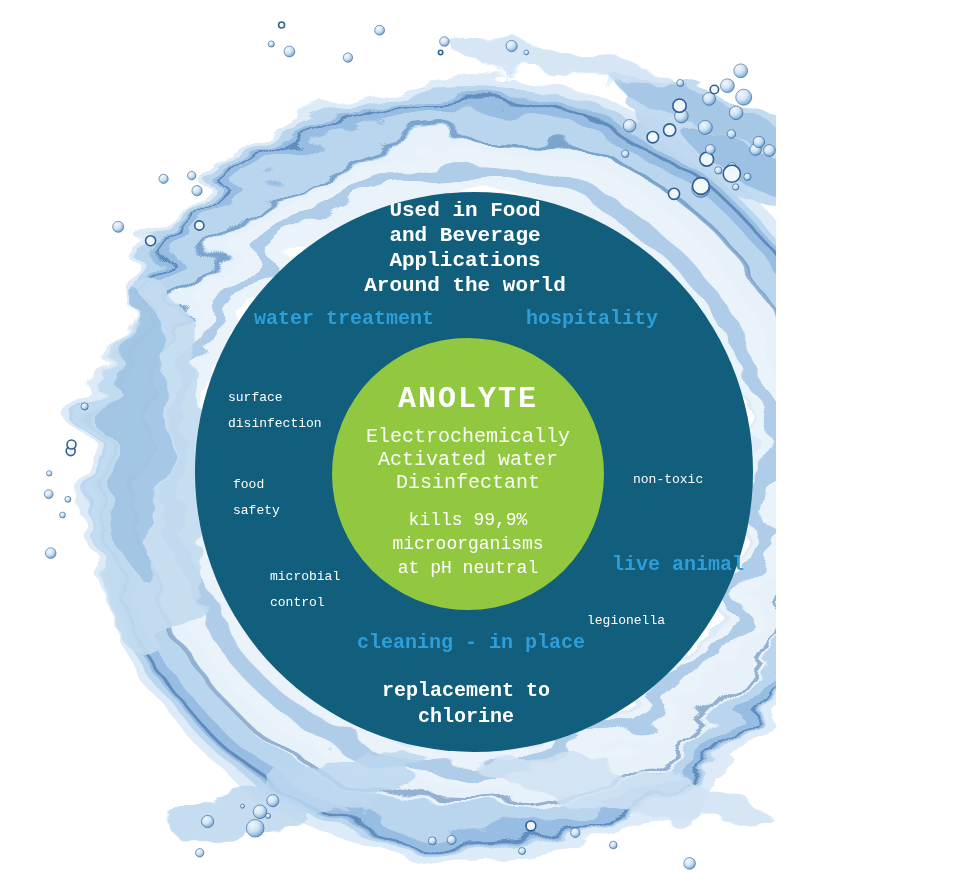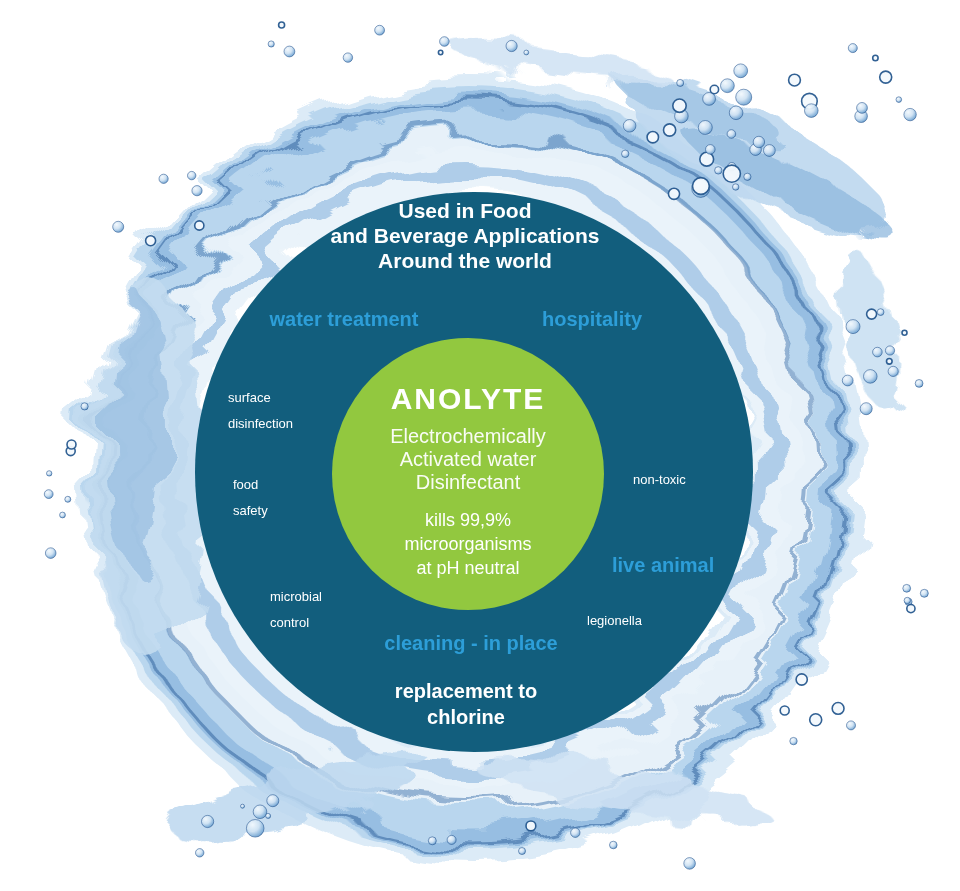--- a/index.html
+++ b/index.html
@@ -1,37 +1,37 @@
 <!DOCTYPE html>
 <html style="--background: #ffffff; --outer-circle: #125e7d; --inner-circle: #92c83f; --accent-text: #2d9ed8; --text: #ffffff; --water-light: #dcebf7; --water-mid: #a9cbe9; --water-deep: #7babd6; --water-dark: #2a5b97;"><head>
 <meta charset="utf-8">
 <style>
   html,body{margin:0;padding:0;background:#fff;}
   .stage{
-    position:relative;width:960px;height:891px;overflow:hidden;
+    position:relative;width:776px;height:891px;overflow:hidden;
     background:var(--background,#ffffff);
-    font-family:Liberation Sans, sans-serif;
+    font-family:Liberation Mono, monospace;
   }
   .splash{position:absolute;left:0;top:0;}
   .circle{position:absolute;border-radius:50%;}
   .outer-circle{left:195px;top:192px;width:558px;height:560px;background:var(--outer-circle,#125e7d);}
   .inner-circle{left:332px;top:338px;width:272px;height:272px;background:var(--inner-circle,#92c83f);}
   .txt{position:absolute;color:var(--text,#ffffff);white-space:pre-line;line-height:26px;font-size:13px;}
   .ctr{transform:translateX(-50%);text-align:center;}
   .accent{color:var(--accent-text,#2d9ed8);font-weight:700;font-size:20px;}
   .bold{font-weight:700;}
 
   #title{left:465px;top:198px;font-size:21px;font-weight:700;line-height:25px;}
   #lbl-water-treatment{left:344px;top:306px;}
   #lbl-hospitality{left:592px;top:306px;}
   #lbl-surface{left:228px;top:385px;}
   #lbl-shelf{left:643px;top:385px;}
   #lbl-food{left:233px;top:472px;}
   #lbl-nontoxic{left:633px;top:467px;}
-  #lbl-microbial{left:270px;top:584px;}
+  #lbl-microbial{left:270px;top:564px;}
   #lbl-live{left:612px;top:552px;}
   #lbl-legionella{left:587px;top:608px;}
   #lbl-cleaning{left:471px;top:630px;}
   #lbl-replacement{left:466px;top:678px;font-size:20px;line-height:26px;}
 
   #product-name{left:468px;top:381px;font-size:30px;font-weight:700;letter-spacing:2px;line-height:36px;}
   #product-desc{left:468px;top:425px;font-size:20px;line-height:23px;color:rgba(255,255,255,0.95);}
   #product-claim{left:468px;top:508px;font-size:18px;line-height:24px;}
 </style>
 </head>

